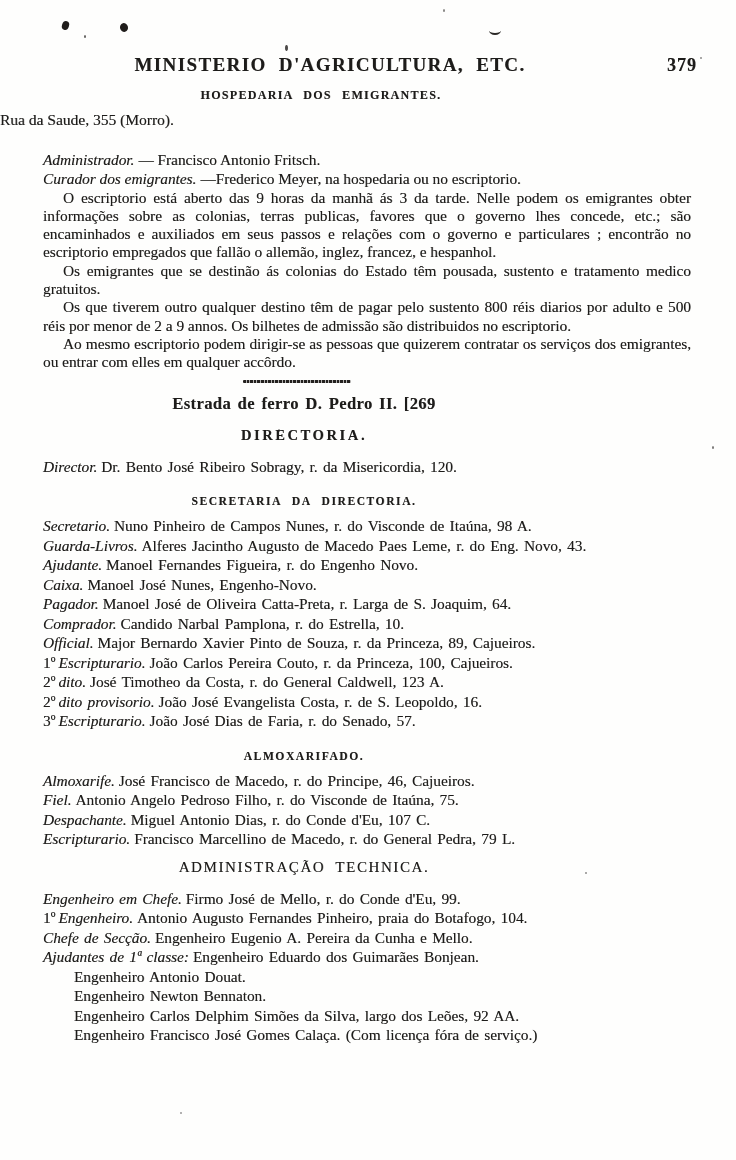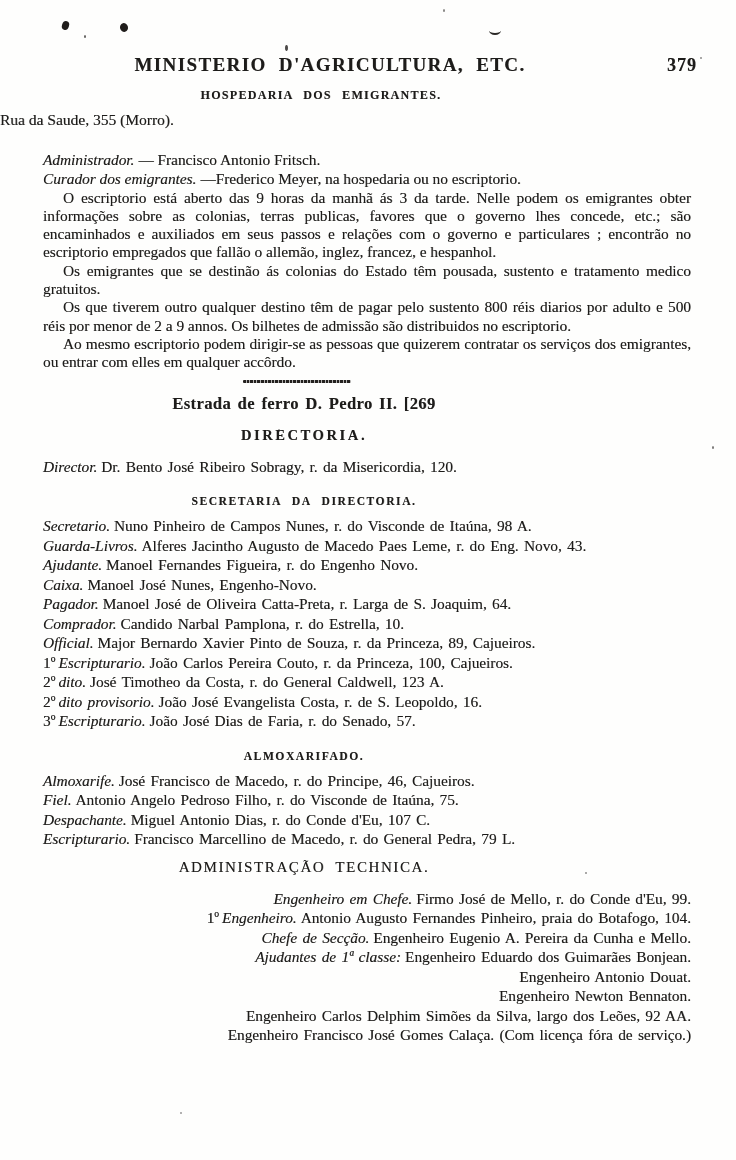--- a/index.html
+++ b/index.html
@@ -74,21 +74,21 @@
     font-weight:bold;font-size:11.5px;letter-spacing:1.6px;word-spacing:6px;
     margin:19px 0 0 0;
   }
   .technica-heading{
     font-size:15px;letter-spacing:1.6px;word-spacing:5px;font-weight:normal;
     margin:10px 0 0 0;
   }
   .list{margin-top:9px;}
   .list p{margin:0;line-height:19.5px;word-spacing:1.5px;}
   .list p.indent{padding-left:31px;}
-  .list.technica{margin-top:13px;text-align:right;}
+  .list.technica{margin-top:13px;}
 
   
   .speck{position:absolute;background:#201d1b;border-radius:50%;}
 </style>
 </head>
 <body>
 
 <div class="page">
 
   <div class="speck" style="left:62px;top:21px;width:7px;height:9px;transform:rotate(20deg);"></div>

